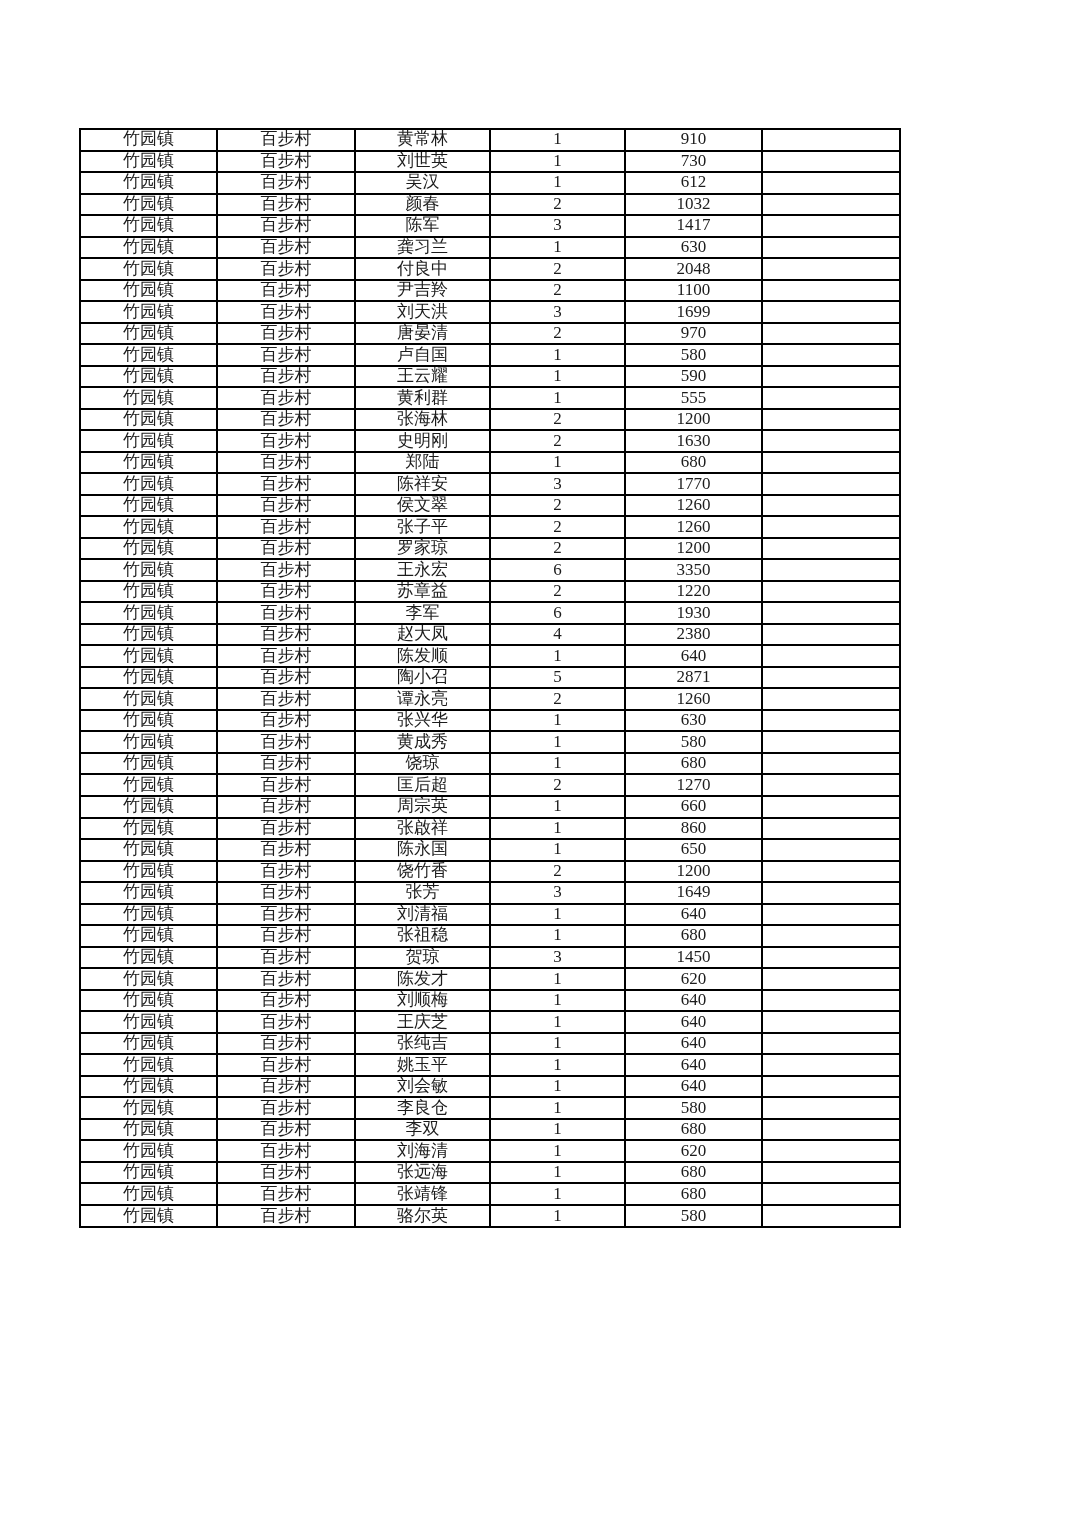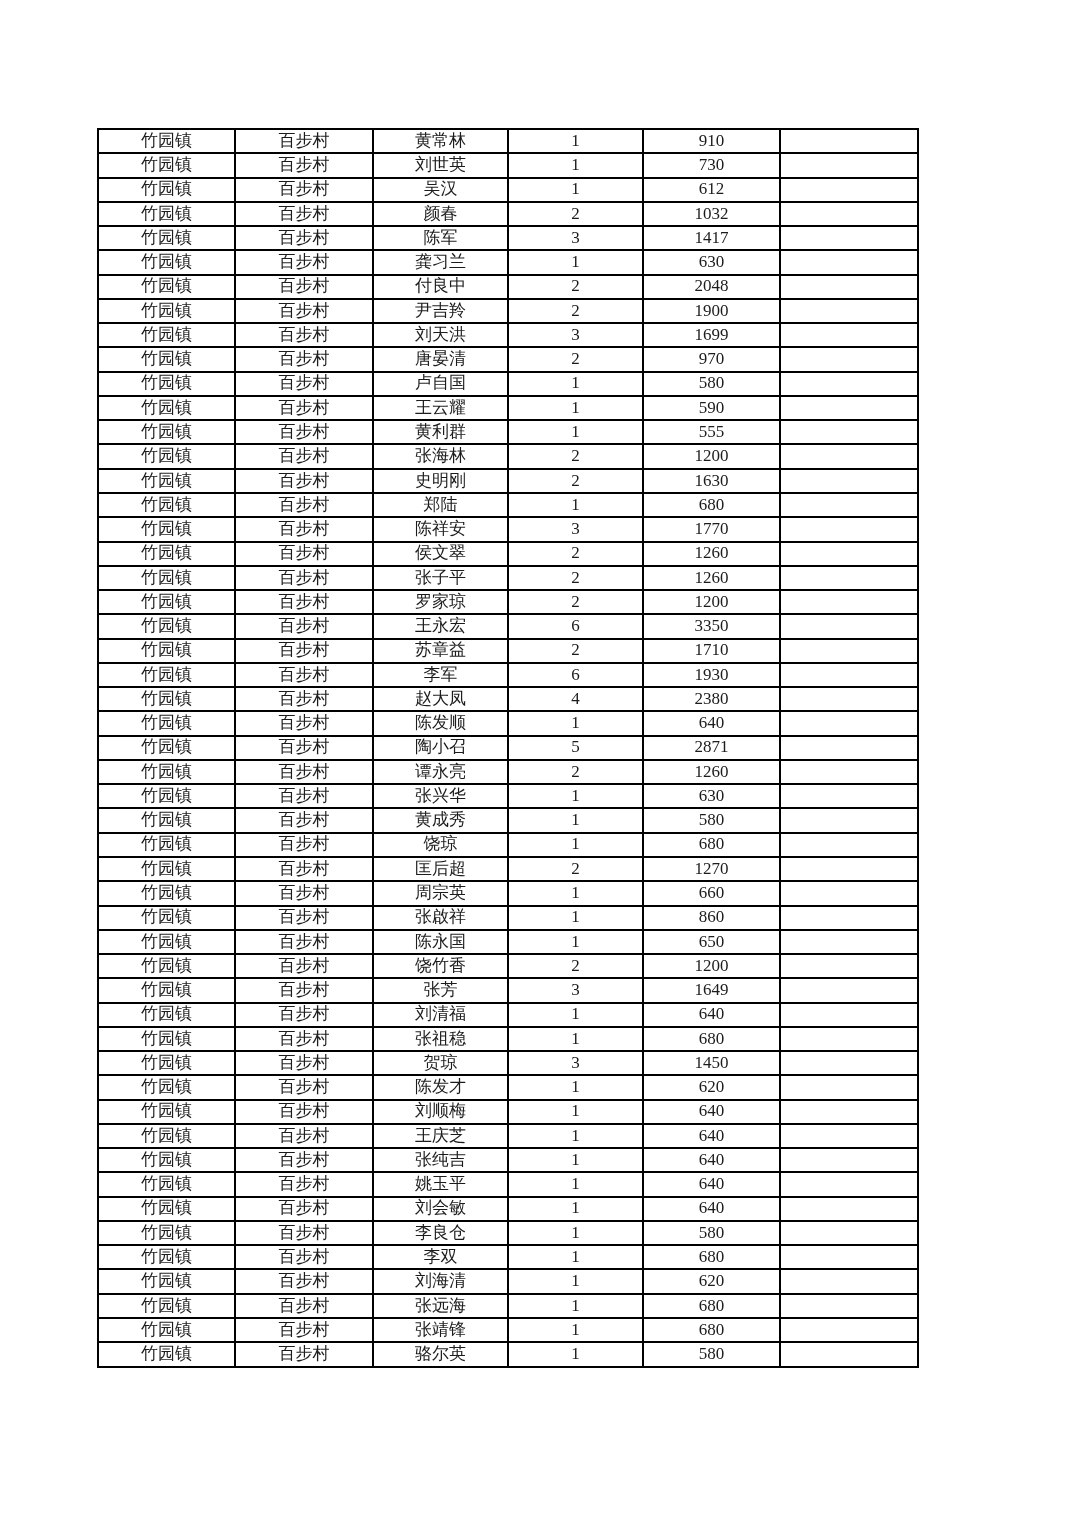--- a/index.html
+++ b/index.html
@@ -9,24 +9,24 @@
   }
   .page {
     position: relative;
     width: 1074px;
     height: 1520px;
     background: #ffffff;
     overflow: hidden;
   }
   table.grid {
     position: absolute;
-    left: 97px;
+    left: 79px;
     top: 128px;
     width: 820px;
-    height: 1240px;
+    height: 1100px;
     border-collapse: collapse;
     table-layout: fixed;
     border-radius: 8px;
   }
   table.grid td {
     border: 2px solid #000000;
     text-align: center;
     vertical-align: middle;
     font-family: "Liberation Serif", "DejaVu Serif", serif;
     font-size: 17px;
@@ -111,21 +111,21 @@
           <td>付良中</td>
           <td>2</td>
           <td>2048</td>
           <td></td>
         </tr>
         <tr>
           <td>竹园镇</td>
           <td>百步村</td>
           <td>尹吉羚</td>
           <td>2</td>
-          <td>1900</td>
+          <td>1100</td>
           <td></td>
         </tr>
         <tr>
           <td>竹园镇</td>
           <td>百步村</td>
           <td>刘天洪</td>
           <td>3</td>
           <td>1699</td>
           <td></td>
         </tr>
@@ -223,21 +223,21 @@
           <td>王永宏</td>
           <td>6</td>
           <td>3350</td>
           <td></td>
         </tr>
         <tr>
           <td>竹园镇</td>
           <td>百步村</td>
           <td>苏章益</td>
           <td>2</td>
-          <td>1710</td>
+          <td>1220</td>
           <td></td>
         </tr>
         <tr>
           <td>竹园镇</td>
           <td>百步村</td>
           <td>李军</td>
           <td>6</td>
           <td>1930</td>
           <td></td>
         </tr>

